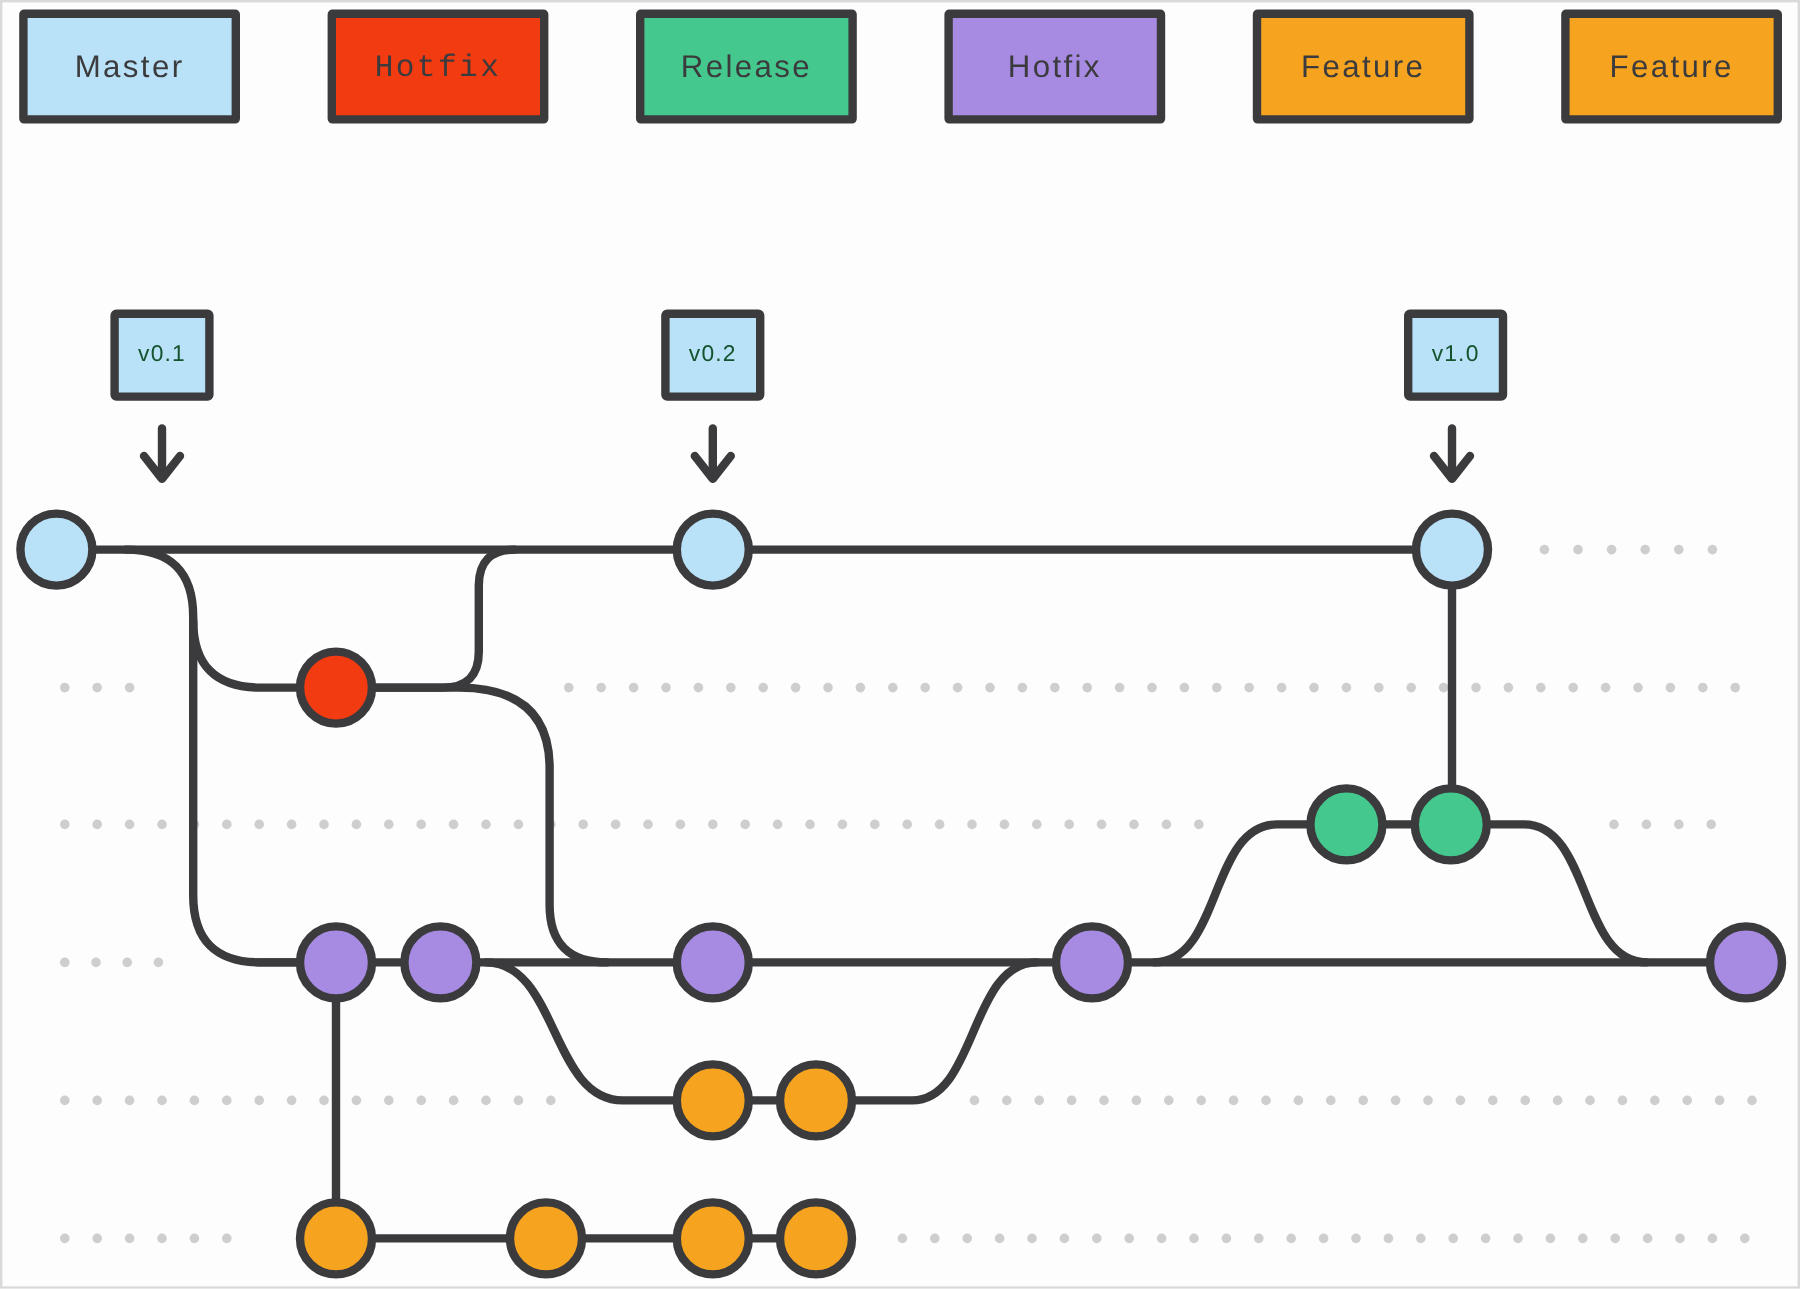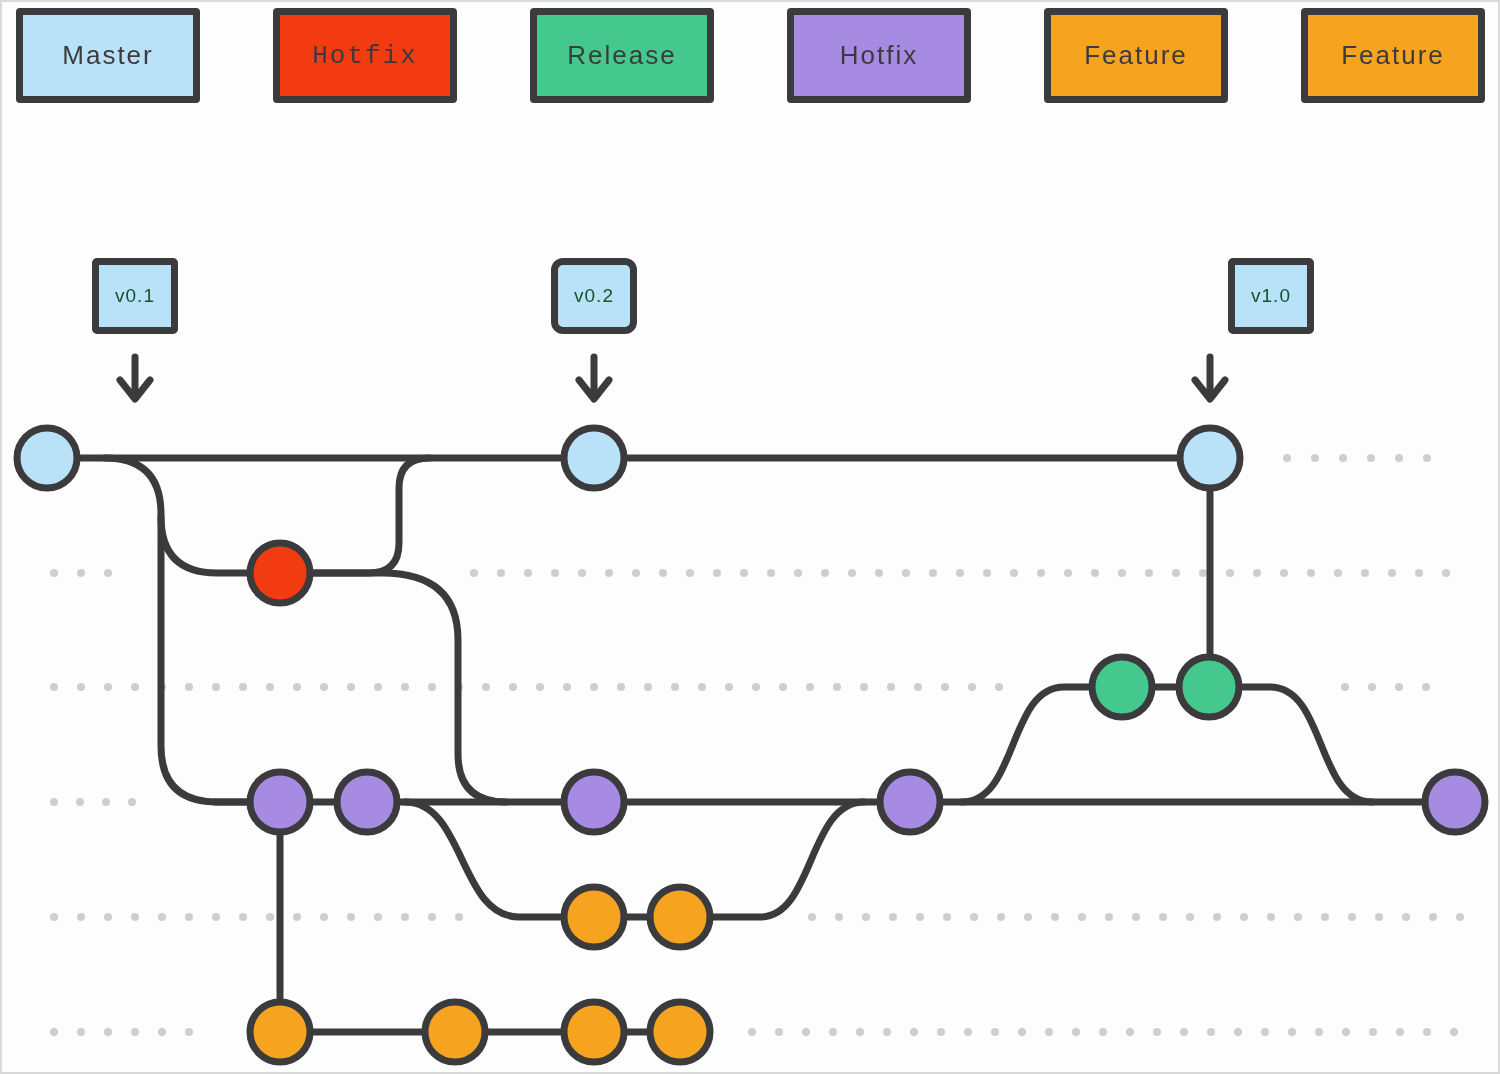--- a/index.html
+++ b/index.html
@@ -263,20 +263,20 @@
         <span>Feature</span>
       </div>
       <div class="legend-item" style="left: 1299px; top: 6px; width: 184px; height: 95px; background: rgb(246, 164, 31);">
         <span>Feature</span>
       </div>
     </div>
   <div id="tags">
       <div class="tag-box" style="left: 90px; top: 256px; width: 86px; height: 76px; background: rgb(185, 226, 248);">
         <span>v0.1</span>
       </div>
-      <div class="tag-box" style="left: 549px; top: 256px; width: 86px; height: 76px; background: rgb(185, 226, 248); border-radius: 12px;">
+      <div class="tag-box" style="left: 549px; top: 256px; width: 86px; height: 76px; background: rgb(185, 226, 248);">
         <span>v0.2</span>
       </div>
-      <div class="tag-box" style="left: 1226px; top: 256px; width: 86px; height: 76px; background: rgb(185, 226, 248);">
+      <div class="tag-box" style="left: 1168px; top: 256px; width: 86px; height: 76px; background: rgb(185, 226, 248);">
         <span>v1.0</span>
       </div>
     </div>
 </div>
 
 </body></html>

